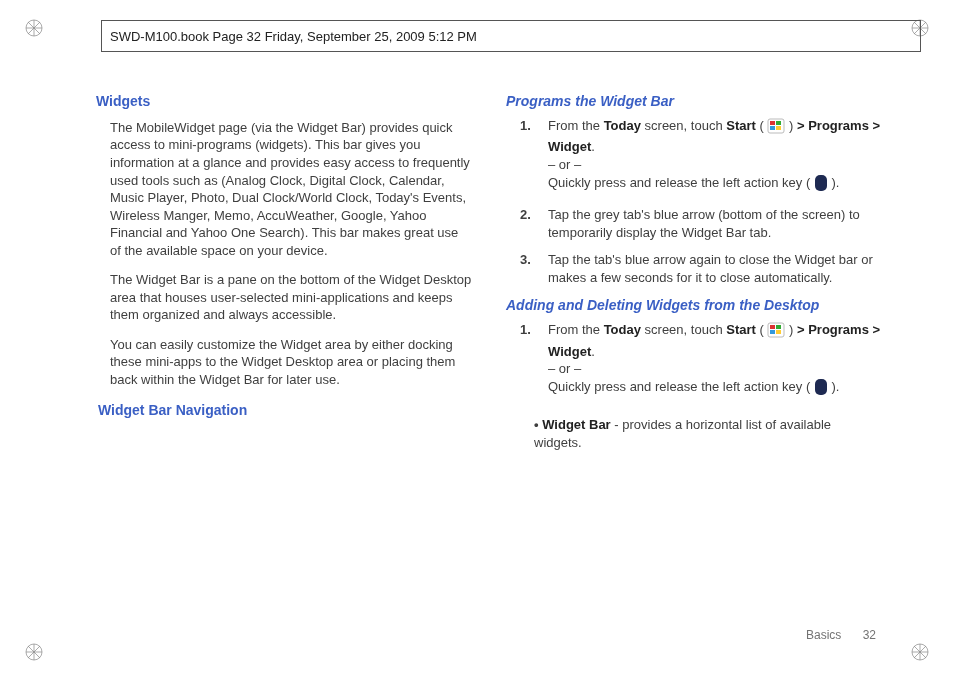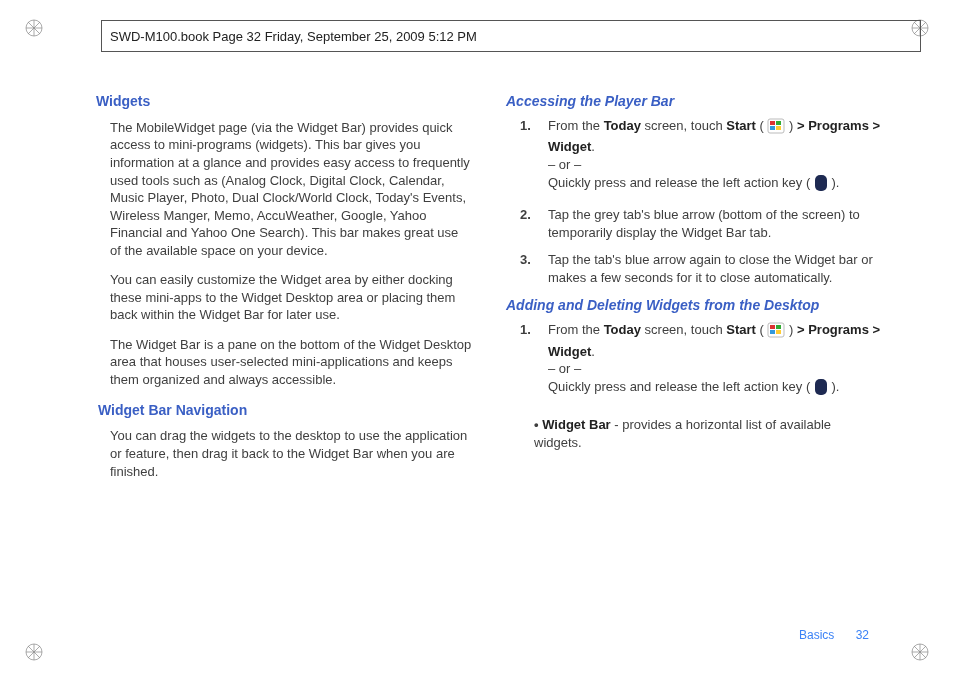--- a/index.html
+++ b/index.html
@@ -41,21 +41,21 @@
   ol.num .n{font-weight:bold;min-width:16px}
   ol.num .b{flex:1}
   .sub{}
   .bullet{margin-left:28px;margin-top:16px}
   .bullet::before{content:"•  ";font-weight:bold}
   b{color:#222}
   
   .ic-start{display:inline-block;vertical-align:-4px}
   .ic-key{display:inline-block;vertical-align:-5px}
   
-  .footer{position:absolute;bottom:40px;right:85px;font-size:12px;color:#3b82f6}
+  .footer{position:absolute;bottom:40px;right:78px;font-size:12px;color:#737373}
   .footer .pn{display:inline-block;margin-left:18px}
 </style>
 </head>
 <body>
 
 <div class="orn tl">
   <svg width="20" height="20" viewBox="0 0 20 20">
       <circle cx="10" cy="10" r="8" fill="none" stroke="#888" stroke-width="0.7"></circle>
       <g stroke="#888" stroke-width="0.7">
         <line x1="10" y1="2" x2="10" y2="18"></line>
@@ -101,31 +101,28 @@
 
 <div class="hdr">
   <span>SWD-M100.book  Page 32  Friday, September 25, 2009  5:12 PM</span>
 </div>
 
 <div class="page">
   <div class="col">
     <div class="h-blue">Widgets</div>
     <div class="indent">
       <p class="p">The MobileWidget page (via the Widget Bar) provides quick access to mini-programs (widgets). This bar gives you information at a glance and provides easy access to frequently used tools such as (Analog Clock, Digital Clock, Calendar, Music Player, Photo, Dual Clock/World Clock, Today's Events, Wireless Manger, Memo, AccuWeather, Google, Yahoo Financial and Yahoo One Search). This bar makes great use of the available space on your device.</p>
+      <p class="p">The Widget Bar is a pane on the bottom of the Widget Desktop area that houses user-selected mini-applications and keeps them organized and always accessible.</p>
       <p class="p">You can easily customize the Widget area by either docking these mini-apps to the Widget Desktop area or placing them back within the Widget Bar for later use.</p>
-      <p class="p">The Widget Bar is a pane on the bottom of the Widget Desktop area that houses user-selected mini-applications and keeps them organized and always accessible.</p>
     </div>
     <div class="h-blue" style="margin-left:2px">Widget Bar Navigation</div>
-    <div class="indent">
-      <p class="p">You can drag the widgets to the desktop to use the application or feature, then drag it back to the Widget Bar when you are finished.</p>
-    </div>
   </div>
 
   <div class="col">
-    <div class="h-blue ital">Accessing the Player Bar</div>
+    <div class="h-blue ital">Programs the Widget Bar</div>
     <ol class="num">
       <li>
         <span class="n">1.</span>
         <span class="b">
           <span>From the </span><b>Today</b><span> screen, touch </span><b>Start</b><span> ( </span><span class="ic-start"><svg width="18" height="16" viewBox="0 0 18 16">
                 <rect x="1" y="1" width="16" height="14" rx="2" fill="#fff" stroke="#bbb"></rect>
                 <rect x="3" y="3" width="5" height="4" fill="#d33"></rect>
                 <rect x="9" y="3" width="5" height="4" fill="#3a3"></rect>
                 <rect x="3" y="8" width="5" height="4" fill="#39d"></rect>
                 <rect x="9" y="8" width="5" height="4" fill="#fc3"></rect>

